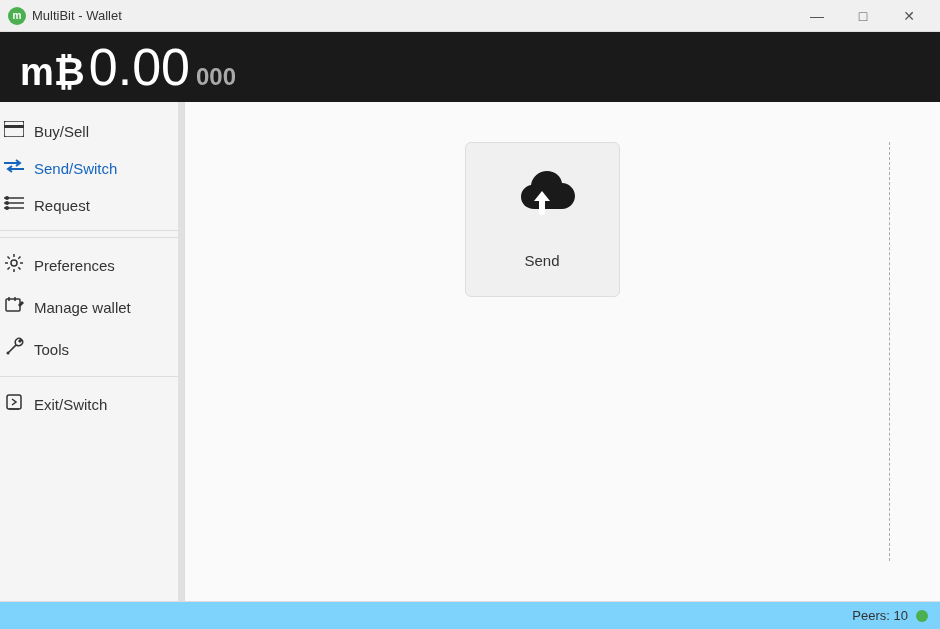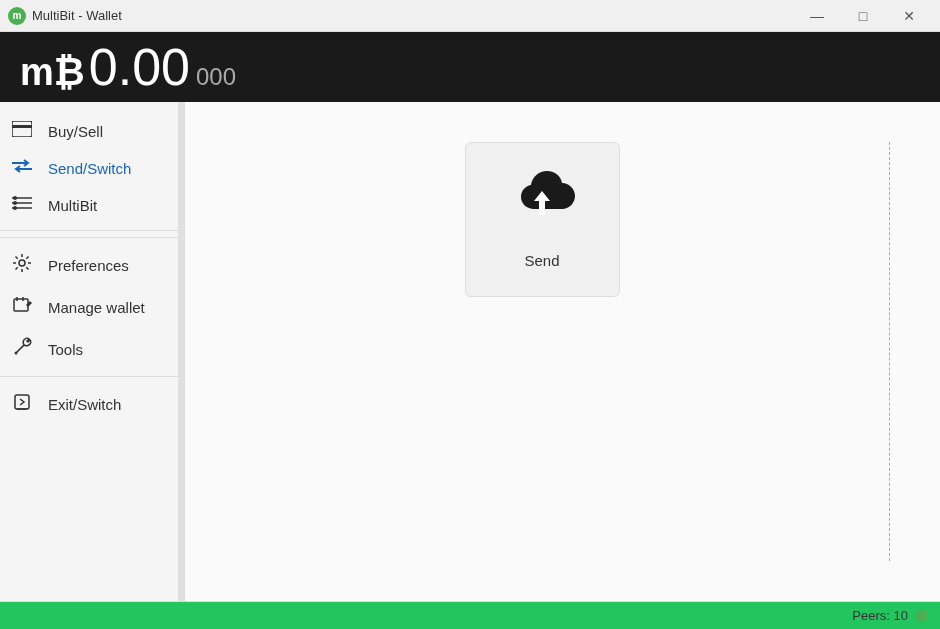--- a/index.html
+++ b/index.html
@@ -81,20 +81,21 @@
       color: white;
     }
     #balance-main {
       font-size: 52px;
       color: white;
     }
     #balance-minor {
       font-size: 24px;
       color: #aaa;
       margin-left: 2px;
+      font-weight: bold;
     }
 
     
     #main {
       display: flex;
       height: calc(629px - 32px - 70px - 28px);
     }
 
     
     #sidebar {
@@ -106,22 +107,22 @@
       position: relative;
     }
 
     .sidebar-section {
       margin-bottom: 4px;
     }
 
     .sidebar-item {
       display: flex;
       align-items: center;
-      gap: 16px;
-      padding: 9px 12px;
+      gap: 10px;
+      padding: 9px 4px;
       cursor: pointer;
       font-size: 15px;
       color: #333;
       text-decoration: none;
     }
     .sidebar-item.active {
       color: #1565c0;
     }
     .sidebar-item .icon {
       width: 20px;
@@ -203,21 +204,21 @@
       height: 100%;
       background: transparent;
       border-left: 1px dashed #aaa;
       margin: 0 20px;
       align-self: stretch;
     }
 
     
     #statusbar {
       height: 28px;
-      background: #22c55e;
+      background: #7dd3fc;
       border-top: 1px solid #ddd;
       display: flex;
       align-items: center;
       justify-content: flex-end;
       padding: 0 12px;
       gap: 8px;
       font-size: 13px;
       color: #333;
     }
     #peers-dot {
@@ -279,21 +280,21 @@
         <span class="icon">
           <svg width="20" height="16" viewBox="0 0 20 16">
             <line x1="0" y1="3" x2="20" y2="3" stroke="#333" stroke-width="1.5"></line>
             <line x1="0" y1="8" x2="20" y2="8" stroke="#333" stroke-width="1.5"></line>
             <line x1="0" y1="13" x2="20" y2="13" stroke="#333" stroke-width="1.5"></line>
             <circle cx="3" cy="3" r="2" fill="#333"></circle>
             <circle cx="3" cy="8" r="2" fill="#333"></circle>
             <circle cx="3" cy="13" r="2" fill="#333"></circle>
           </svg>
         </span>
-        <span>MultiBit</span>
+        <span>Request</span>
       </div>
     </div>
 
     <div class="sidebar-divider"></div>
 
 
     <div class="sidebar-divider"></div>
 
     <div class="sidebar-section">
       <div class="sidebar-item">

